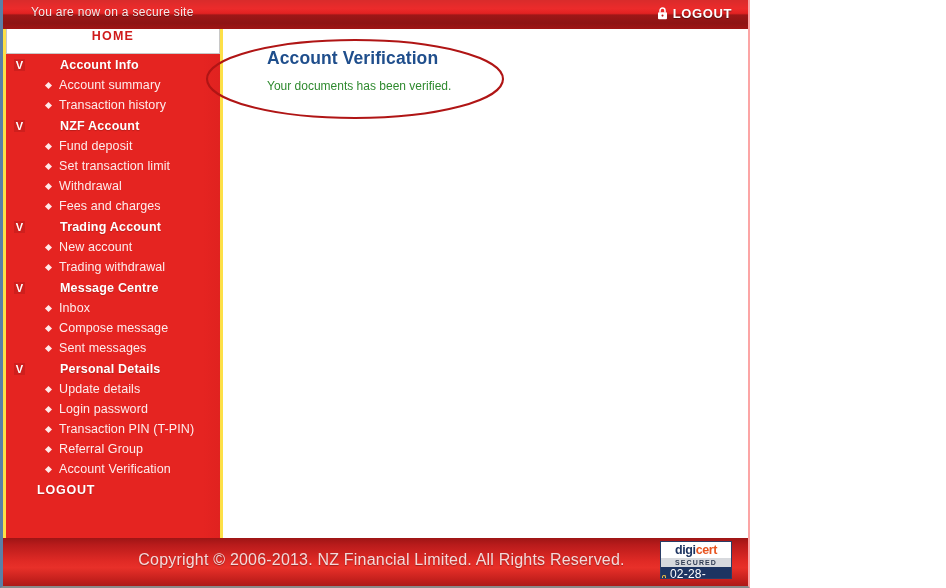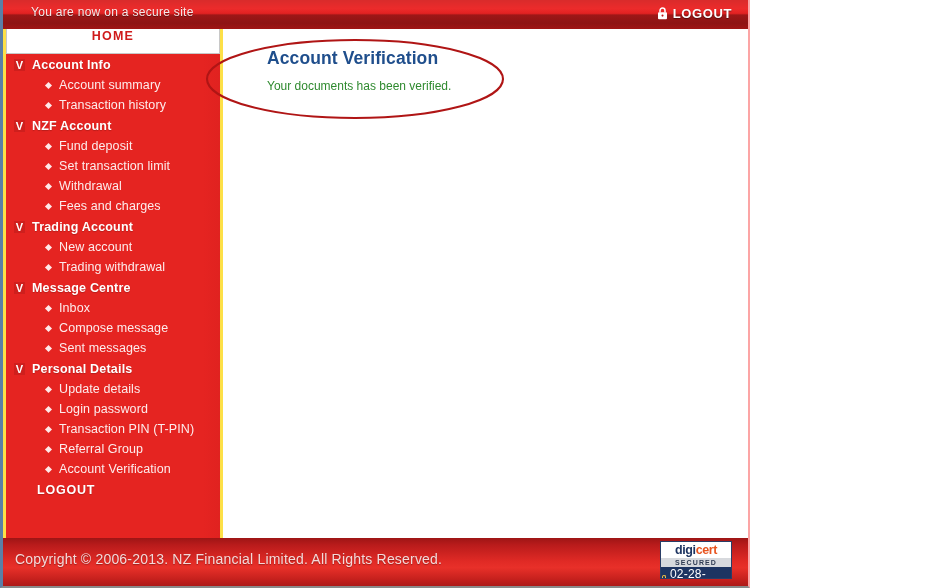--- a/index.html
+++ b/index.html
@@ -117,20 +117,21 @@
     text-align: center;
     margin-right: 7px;
     flex: none;
   }
   .nav-group-header .ghdr-label {
     color: #ffffff;
     font-size: 12.5px;
     font-weight: bold;
     letter-spacing: .2px;
     text-shadow: 0 1px 1px rgba(0,0,0,.2);
+    margin-left: 28px;
   }
   .nav-item {
     display: flex;
     align-items: center;
     height: 20px;
     padding-left: 40px;
     cursor: pointer;
   }
   .diamond {
     width: 5px;
@@ -210,22 +211,23 @@
     background: linear-gradient(to bottom,
         #9e1515 0%, #b81b1b 14%, #e02a25 48%,
         #e83029 62%, #c21f1c 88%, #ad1a18 100%);
     overflow: hidden;
   }
   .copyright {
     position: absolute;
     left: 0;
     right: 0;
     top: 13px;
+    text-align: center;
     color: #f4d9d9;
-    font-size: 14px;
+    font-size: 16px;
     letter-spacing: .2px;
     text-shadow: 0 1px 1px rgba(0,0,0,.3);
     padding-left: 12px;
   }
   .digicert-badge {
     position: absolute;
     right: 16px;
     top: 3px;
     width: 72px;
     height: 38px;

